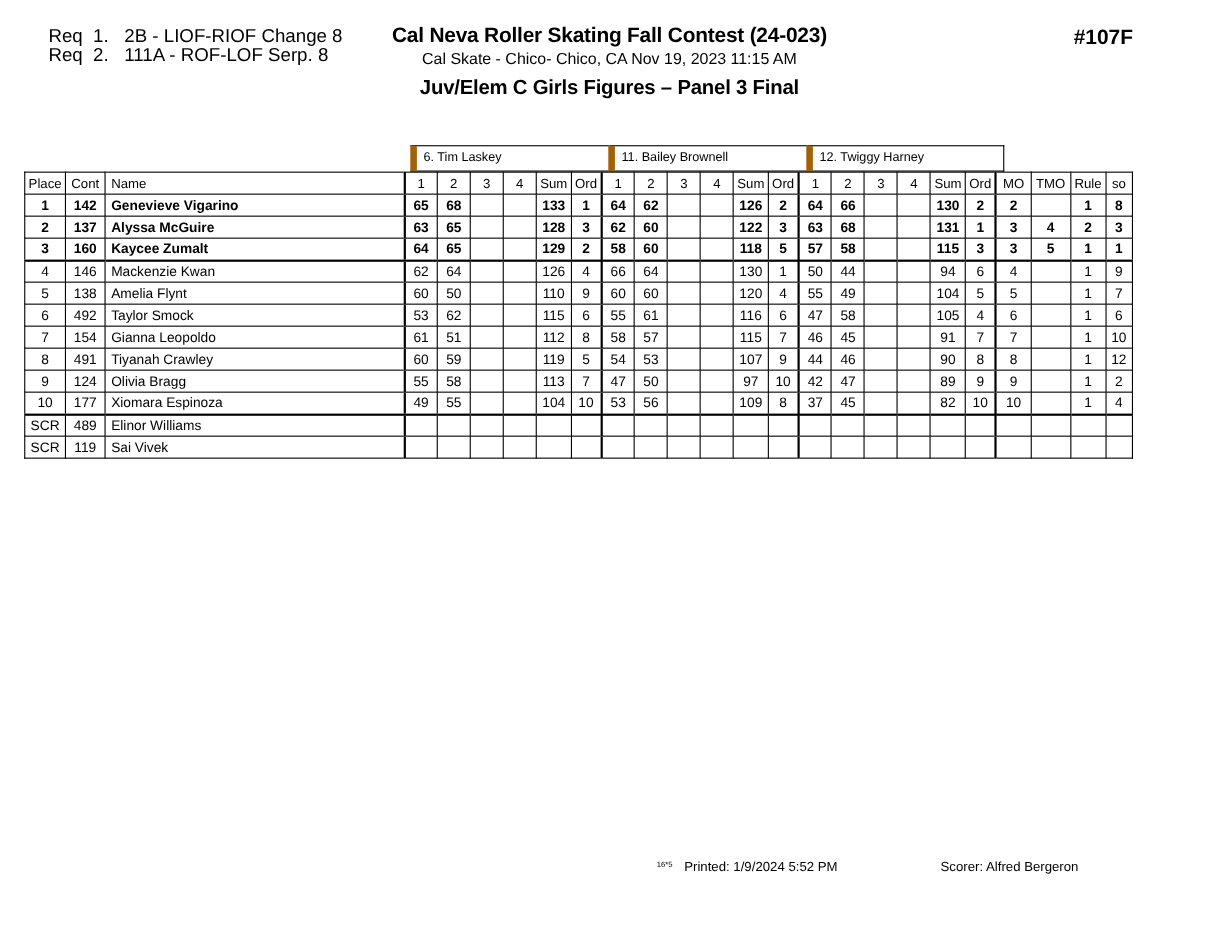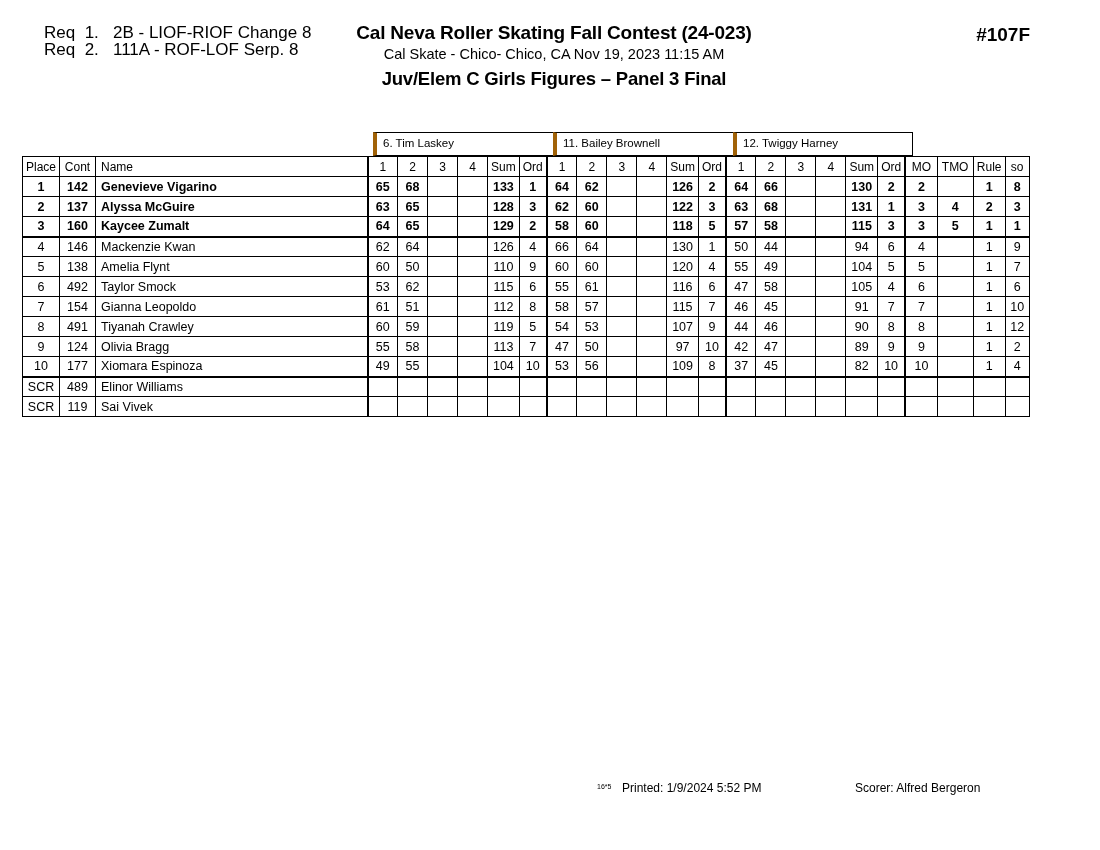--- a/index.html
+++ b/index.html
@@ -66,21 +66,21 @@
 
   
   .judge-strip {
     position: absolute;
     top: 132px;
     left: 373px;
     height: 24px;
     display: flex;
   }
   .judge-box {
-    border-left: 4px solid #a16207;
+    border-left: 6px solid #a16207;
     border-top: 1px solid #000;
     border-bottom: 1px solid #000;
     font-size: 11.5px;
     padding-left: 6px;
     padding-top: 4px;
     box-sizing: border-box;
     height: 24px;
   }
   .judge-box:last-child { border-right: 1px solid #000; }
 

